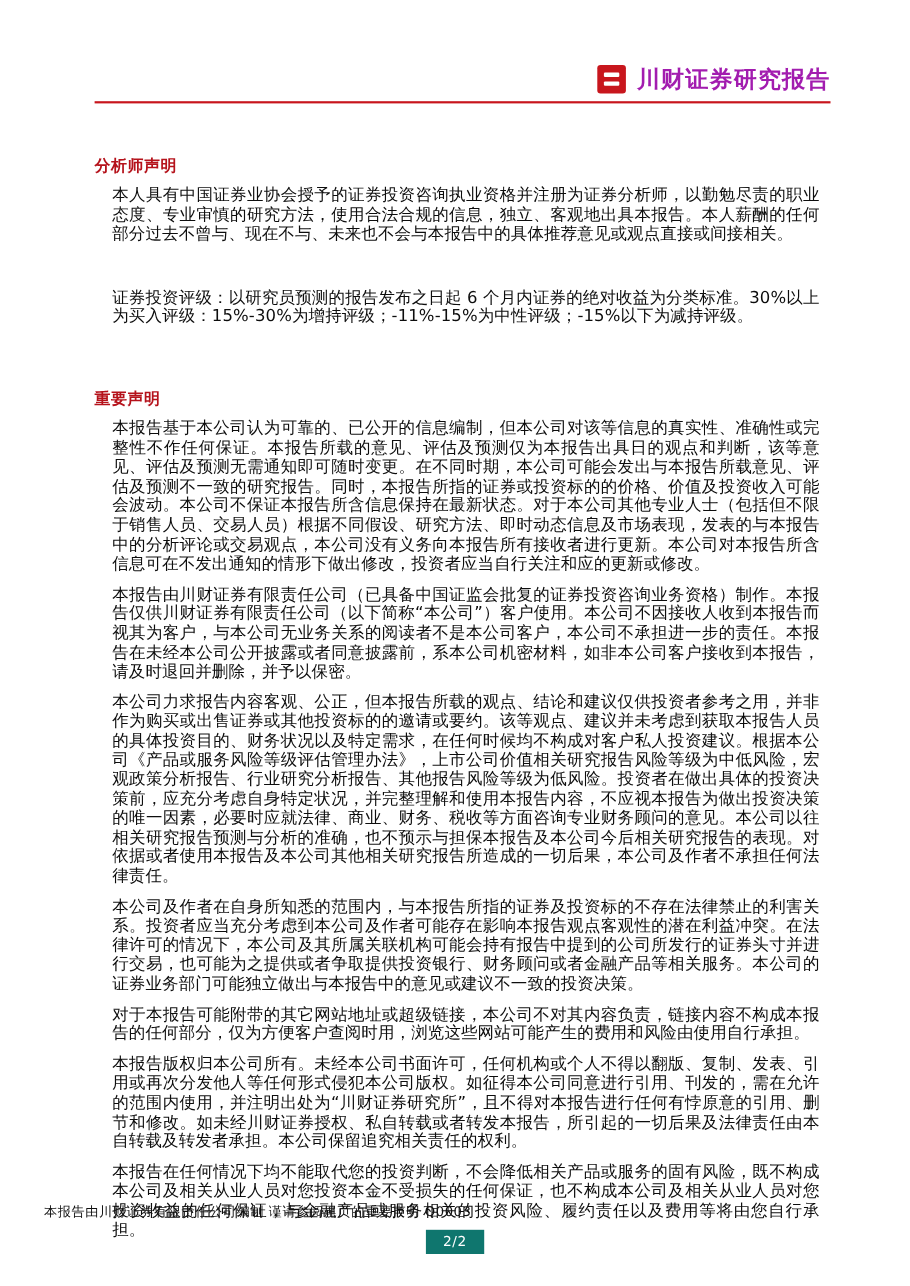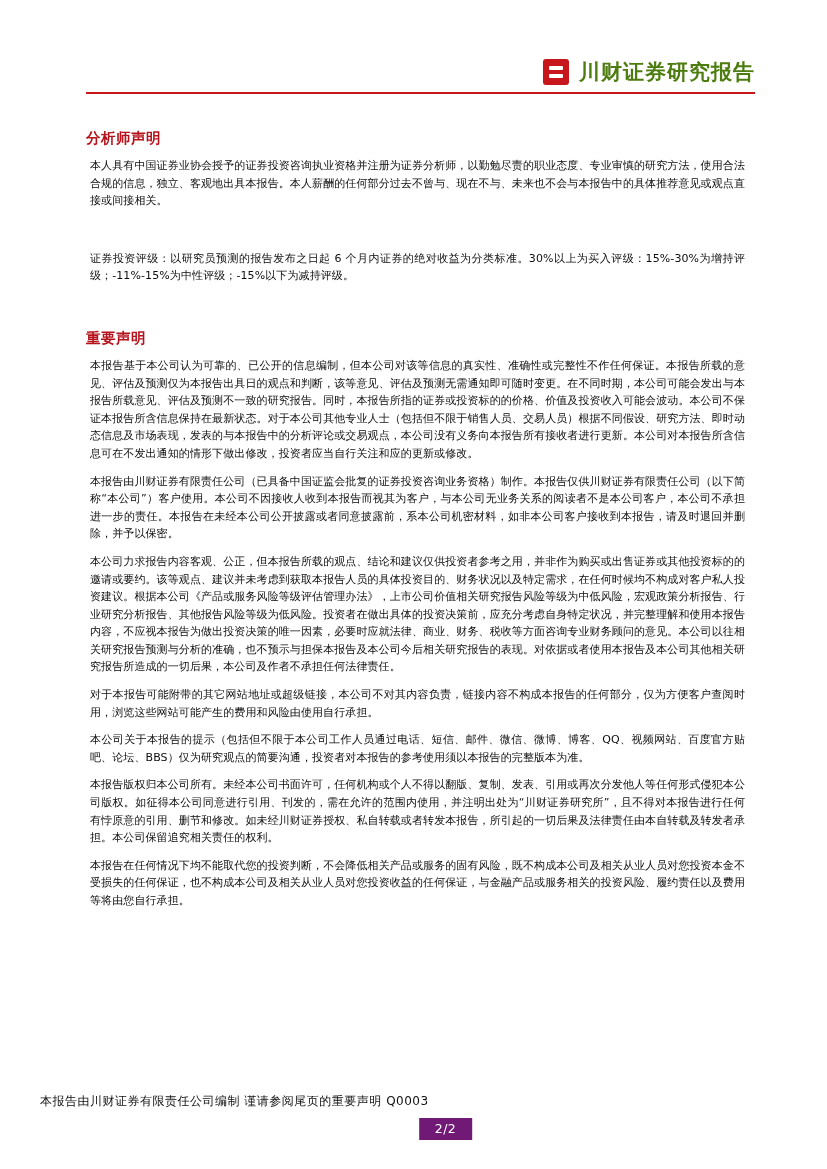--- a/index.html
+++ b/index.html
@@ -55,21 +55,21 @@
     left: 6px;
     top: 15px;
     width: 14px;
     height: 4px;
     background: #ffffff;
     border-radius: 1px;
   }
   .header-title {
     font-size: 21px;
     font-weight: bold;
-    color: #4d7c0f;
+    color: #a21caf;
     letter-spacing: 1px;
     white-space: nowrap;
   }
   .header-rule {
     position: absolute;
     top: 92px;
     left: 86px;
     right: 72px;
     height: 2px;
     background: #c8161d;
@@ -79,30 +79,30 @@
   .content {
     position: absolute;
     top: 125px;
     left: 86px;
     width: 659px;
   }
   .section-title {
     font-size: 14.5px;
     font-weight: bold;
     color: #b5121b;
-    margin: 4px 0 9px 0;
+    margin: 16px 0 9px 0;
     letter-spacing: 0.5px;
   }
   .section {
     margin-bottom: 26px;
   }
   p.para {
-    font-size: 11px;
+    font-size: 15px;
     line-height: 17.6px;
-    margin: 0 0 10px 4px;
+    margin: 0 0 10px 16px;
     text-align: justify;
     color: #0d0d0d;
     letter-spacing: 0.1px;
   }
   p.para:last-child {
     margin-bottom: 0;
   }
   .gap-lg {
     height: 14px;
   }
@@ -117,26 +117,25 @@
     font-size: 12px;
     color: #111111;
     letter-spacing: 0.5px;
     padding-left: 40px;
   }
   .page-badge {
     position: absolute;
     left: 50%;
     transform: translateX(-50%);
     top: 1118px;
-    background: #701a75;
+    background: #0f766e;
     color: #ffffff;
     font-size: 12.5px;
     padding: 3px 16px 4px 16px;
     letter-spacing: 0.5px;
-    margin-left: 32px;
   }
 </style>
 </head>
 <body>
 
 <div class="page">
 
   <div class="header">
     <div class="header-logo"></div>
     <div class="header-title">川财证券研究报告</div>
@@ -156,22 +155,22 @@
       <p class="para">证券投资评级：以研究员预测的报告发布之日起 6 个月内证券的绝对收益为分类标准。30%以上为买入评级：15%-30%为增持评级；-11%-15%为中性评级；-15%以下为减持评级。</p>
     </div>
 
     <div class="gap-lg"></div>
 
     <div class="section">
       <h2 class="section-title">重要声明</h2>
       <p class="para">本报告基于本公司认为可靠的、已公开的信息编制，但本公司对该等信息的真实性、准确性或完整性不作任何保证。本报告所载的意见、评估及预测仅为本报告出具日的观点和判断，该等意见、评估及预测无需通知即可随时变更。在不同时期，本公司可能会发出与本报告所载意见、评估及预测不一致的研究报告。同时，本报告所指的证券或投资标的的价格、价值及投资收入可能会波动。本公司不保证本报告所含信息保持在最新状态。对于本公司其他专业人士（包括但不限于销售人员、交易人员）根据不同假设、研究方法、即时动态信息及市场表现，发表的与本报告中的分析评论或交易观点，本公司没有义务向本报告所有接收者进行更新。本公司对本报告所含信息可在不发出通知的情形下做出修改，投资者应当自行关注和应的更新或修改。</p>
       <p class="para">本报告由川财证券有限责任公司（已具备中国证监会批复的证券投资咨询业务资格）制作。本报告仅供川财证券有限责任公司（以下简称“本公司”）客户使用。本公司不因接收人收到本报告而视其为客户，与本公司无业务关系的阅读者不是本公司客户，本公司不承担进一步的责任。本报告在未经本公司公开披露或者同意披露前，系本公司机密材料，如非本公司客户接收到本报告，请及时退回并删除，并予以保密。</p>
       <p class="para">本公司力求报告内容客观、公正，但本报告所载的观点、结论和建议仅供投资者参考之用，并非作为购买或出售证券或其他投资标的的邀请或要约。该等观点、建议并未考虑到获取本报告人员的具体投资目的、财务状况以及特定需求，在任何时候均不构成对客户私人投资建议。根据本公司《产品或服务风险等级评估管理办法》，上市公司价值相关研究报告风险等级为中低风险，宏观政策分析报告、行业研究分析报告、其他报告风险等级为低风险。投资者在做出具体的投资决策前，应充分考虑自身特定状况，并完整理解和使用本报告内容，不应视本报告为做出投资决策的唯一因素，必要时应就法律、商业、财务、税收等方面咨询专业财务顾问的意见。本公司以往相关研究报告预测与分析的准确，也不预示与担保本报告及本公司今后相关研究报告的表现。对依据或者使用本报告及本公司其他相关研究报告所造成的一切后果，本公司及作者不承担任何法律责任。</p>
+      <p class="para">本公司及作者在自身所知悉的范围内，与本报告所指的证券及投资标的不存在法律禁止的利害关系。投资者应当充分考虑到本公司及作者可能存在影响本报告观点客观性的潜在利益冲突。在法律许可的情况下，本公司及其所属关联机构可能会持有报告中提到的公司所发行的证券头寸并进行交易，也可能为之提供或者争取提供投资银行、财务顾问或者金融产品等相关服务。本公司的证券业务部门可能独立做出与本报告中的意见或建议不一致的投资决策。</p>
       <p class="para">对于本报告可能附带的其它网站地址或超级链接，本公司不对其内容负责，链接内容不构成本报告的任何部分，仅为方便客户查阅时用，浏览这些网站可能产生的费用和风险由使用自行承担。</p>
-      <p class="para">本公司关于本报告的提示（包括但不限于本公司工作人员通过电话、短信、邮件、微信、微博、博客、QQ、视频网站、百度官方贴吧、论坛、BBS）仅为研究观点的简要沟通，投资者对本报告的参考使用须以本报告的完整版本为准。</p>
       <p class="para">本报告版权归本公司所有。未经本公司书面许可，任何机构或个人不得以翻版、复制、发表、引用或再次分发他人等任何形式侵犯本公司版权。如征得本公司同意进行引用、刊发的，需在允许的范围内使用，并注明出处为“川财证券研究所”，且不得对本报告进行任何有悖原意的引用、删节和修改。如未经川财证券授权、私自转载或者转发本报告，所引起的一切后果及法律责任由本自转载及转发者承担。本公司保留追究相关责任的权利。</p>
       <p class="para">本报告在任何情况下均不能取代您的投资判断，不会降低相关产品或服务的固有风险，既不构成本公司及相关从业人员对您投资本金不受损失的任何保证，也不构成本公司及相关从业人员对您投资收益的任何保证，与金融产品或服务相关的投资风险、履约责任以及费用等将由您自行承担。</p>
     </div>
 
   </div>
 
   <div class="footer-note">本报告由川财证券有限责任公司编制 谨请参阅尾页的重要声明 Q0003</div>
   <div class="page-badge">2/2</div>
 
 </div>

